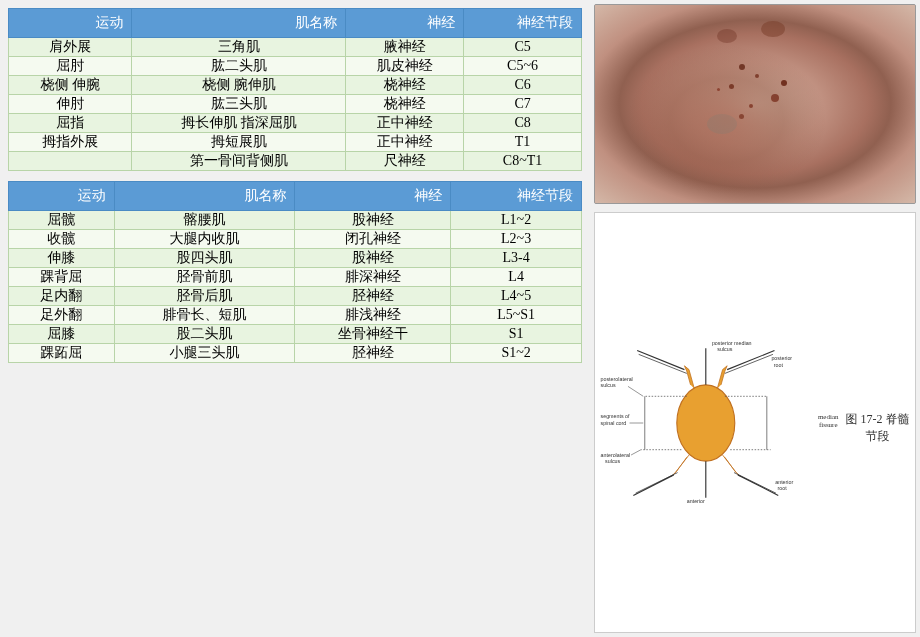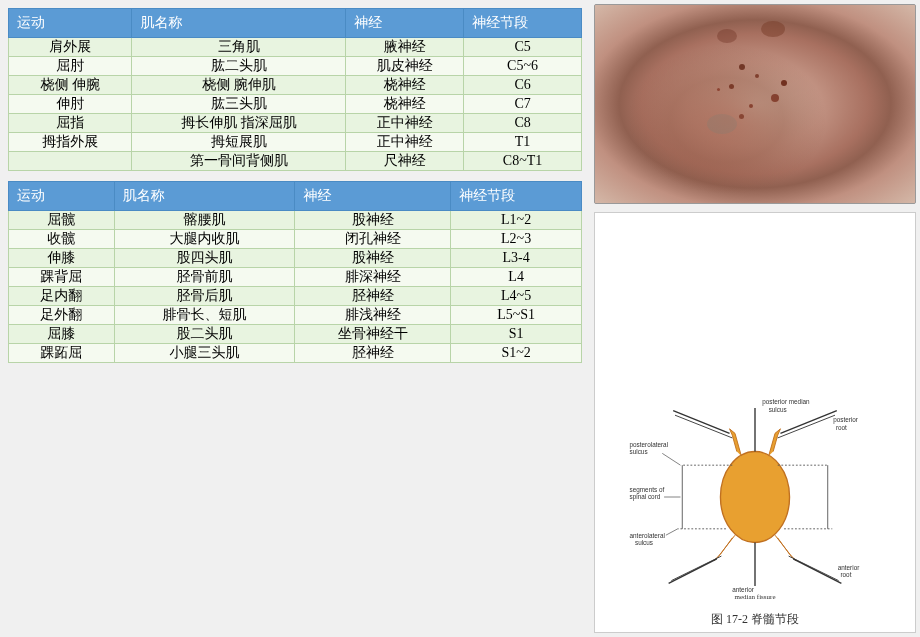--- a/index.html
+++ b/index.html
@@ -33,21 +33,21 @@
     table {
       width: 100%;
       border-collapse: collapse;
       background: #fff;
     }
 
     table thead tr th {
       background: #5b9bd5;
       color: #fff;
       padding: 5px 8px;
-      text-align: left;
+      text-align: right;
       border: 1px solid #4a8bc4;
       font-weight: normal;
     }
 
     table tbody tr td {
       padding: 0 8px;
       border: 1px solid #b8d4a8;
       text-align: center;
     }
 
@@ -87,23 +87,21 @@
       border-radius: 50%;
       background: #7a4030;
     }
 
     .diagram-container {
       width: 100%;
       flex: 1;
       background: #fff;
       border: 1px solid #ccc;
       display: flex;
-      flex-direction: column;
       align-items: center;
-      justify-content: flex-end;
       padding: 4px;
       position: relative;
     }
 
     .diagram-caption {
       font-size: 12px;
       color: #333;
       margin-top: 10px;
       text-align: center;
     }

